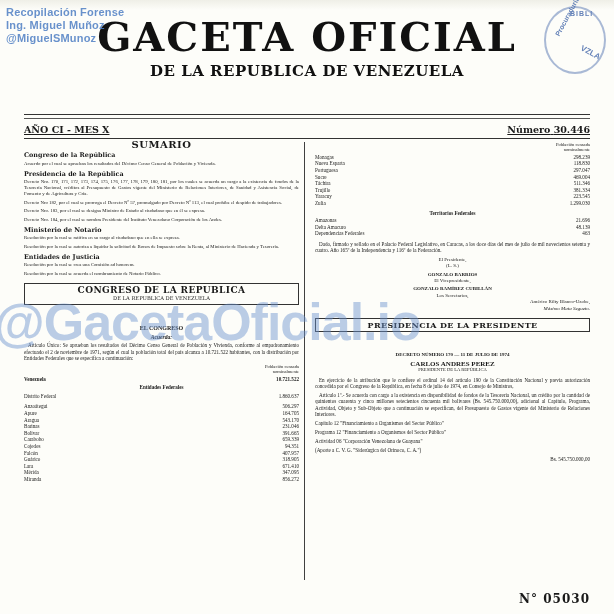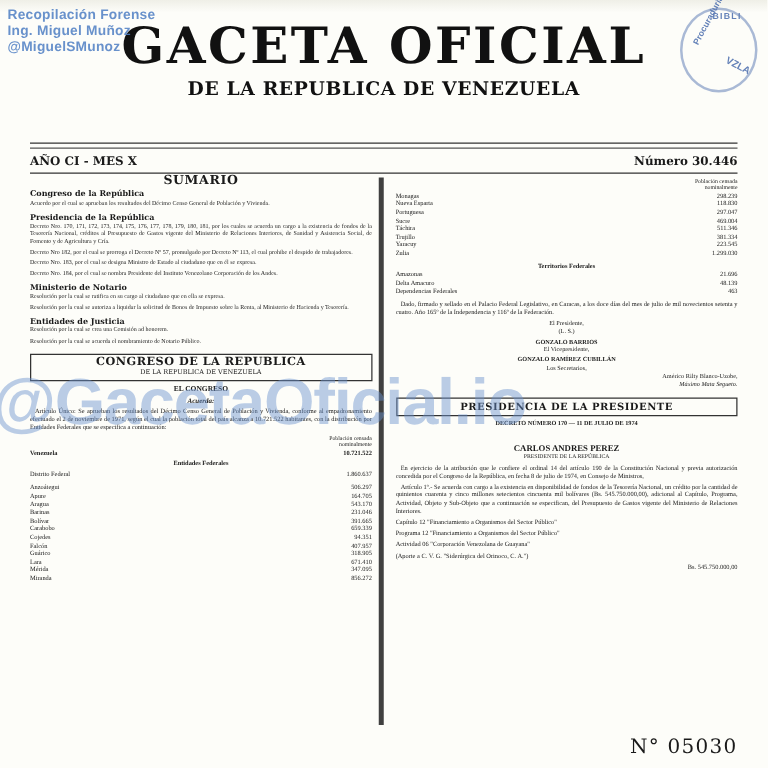--- a/index.html
+++ b/index.html
@@ -82,53 +82,53 @@
     color:#111;
   }
   .rule{
     position:absolute;left:24px;right:24px;height:0;border-top:1px solid #333;
   }
   .rule-thin{border-top:.7px solid #555;}
   .issuebar{
     position:absolute;left:24px;right:24px;top:124px;
     display:flex;justify-content:space-between;align-items:center;
     font-family:"DejaVu Serif",serif;
-    font-weight:bold;font-size:9.5px;
+    font-weight:bold;font-size:9.5px;text-decoration:underline;
   }
   .issuebar .mid{font-size:9px;}
   
   .cols{
     position:absolute;left:24px;right:24px;top:142px;bottom:34px;
     display:flex;gap:10px;
   }
   .col{
     width:50%;
     position:relative;
     font-size:5.1px;
     line-height:6.4px;
     text-align:justify;
   }
-  .col.left{padding-right:5px;border-right:4px solid #404040;}
+  .col.left{padding-right:5px;border-right:1px solid #404040;}
   .sumario{
     text-align:center;font-weight:bold;font-size:10px;
     font-family:"DejaVu Serif",serif;letter-spacing:.5px;margin-bottom:3px;
   }
   .sec-head{
     text-align:left;font-weight:bold;font-size:6.4px;
     font-family:"DejaVu Serif",serif;margin:4px 0 2px;
   }
   .p{margin:0 0 2.5px 0;}
   .p.ind{text-indent:4px;}
   .box{
     border:1px solid #333;
     text-align:center;
     font-family:"DejaVu Serif",serif;
     font-weight:bold;
     padding:3px 2px;
-    margin:6px 0 4px;
+    margin:6px 0 20px;
     font-size:9px;
     letter-spacing:.4px;
   }
   .box .sub{
     display:block;font-size:5.2px;font-weight:normal;letter-spacing:0;margin-top:2px;
   }
   .center{text-align:center;}
   .b{font-weight:bold;}
   .i{font-style:italic;}
   .small{font-size:4.8px;line-height:6px;}
@@ -140,21 +140,21 @@
   table.t td.val{text-align:right;white-space:nowrap;}
   .thead{
     text-align:right;font-size:4.6px;line-height:5.4px;font-weight:normal;margin-bottom:1px;
   }
   .sig{margin-top:3px;font-size:5px;line-height:6.4px;}
   .sig .r{text-align:right;}
   .sig .c{text-align:center;}
   
   .footer{
     position:absolute;right:24px;bottom:8px;
-    font-family:"DejaVu Serif",serif;font-weight:normal;font-size:16px;
+    font-family:"DejaVu Serif",serif;font-weight:bold;font-size:12px;
     letter-spacing:1px;
     margin-top:28px;
   }
   .edge-top{
     position:absolute;left:0;right:0;top:0;height:10px;
     background:linear-gradient(#efefe7,#fdfdf9);
   }
 </style>
 </head>
 <body>
@@ -355,21 +355,21 @@
         <div class="c">Los Secretarios,</div>
         <div class="r">Américo Rilty Blanco-Uzobe,</div>
         <div class="r i">Máximo Mata Segueto.</div>
       </div>
 
       <div class="box">
         <span style="font-size:8px;">PRESIDENCIA DE LA PRESIDENTE</span>
       </div>
 
       <div class="center b" style="font-size:5px;">DECRETO NÚMERO 170 — 11 DE JULIO DE 1974</div>
-      <div class="center b" style="font-size:7px;margin-top:12px;">CARLOS ANDRES PEREZ</div>
+      <div class="center b" style="font-size:7px;margin-top:2px;">CARLOS ANDRES PEREZ</div>
       <div class="center" style="font-size:4.6px;">PRESIDENTE DE LA REPÚBLICA</div>
       <div class="p ind" style="margin-top:3px;">En ejercicio de la atribución que le confiere el ordinal 14 del artículo 190 de la Constitución Nacional y previa autorización concedida por el Congreso de la República, en fecha 8 de julio de 1974, en Consejo de Ministros,</div>
       <div class="p ind">Artículo 1º.- Se acuerda con cargo a la existencia en disponibilidad de fondos de la Tesorería Nacional, un crédito por la cantidad de quinientos cuarenta y cinco millones setecientos cincuenta mil bolívares (Bs. 545.750.000,00), adicional al Capítulo, Programa, Actividad, Objeto y Sub-Objeto que a continuación se especifican, del Presupuesto de Gastos vigente del Ministerio de Relaciones Interiores.</div>
       <div class="p">Capítulo 12 "Financiamiento a Organismos del Sector Público"</div>
       <div class="p">Programa 12 "Financiamiento a Organismos del Sector Público"</div>
       <div class="p">Actividad 06 "Corporación Venezolana de Guayana"</div>
       <div class="p">(Aporte a C. V. G. "Siderúrgica del Orinoco, C. A.")</div>
       <div class="p" style="text-align:right;">Bs. 545.750.000,00</div>
     </div>
   </div>

